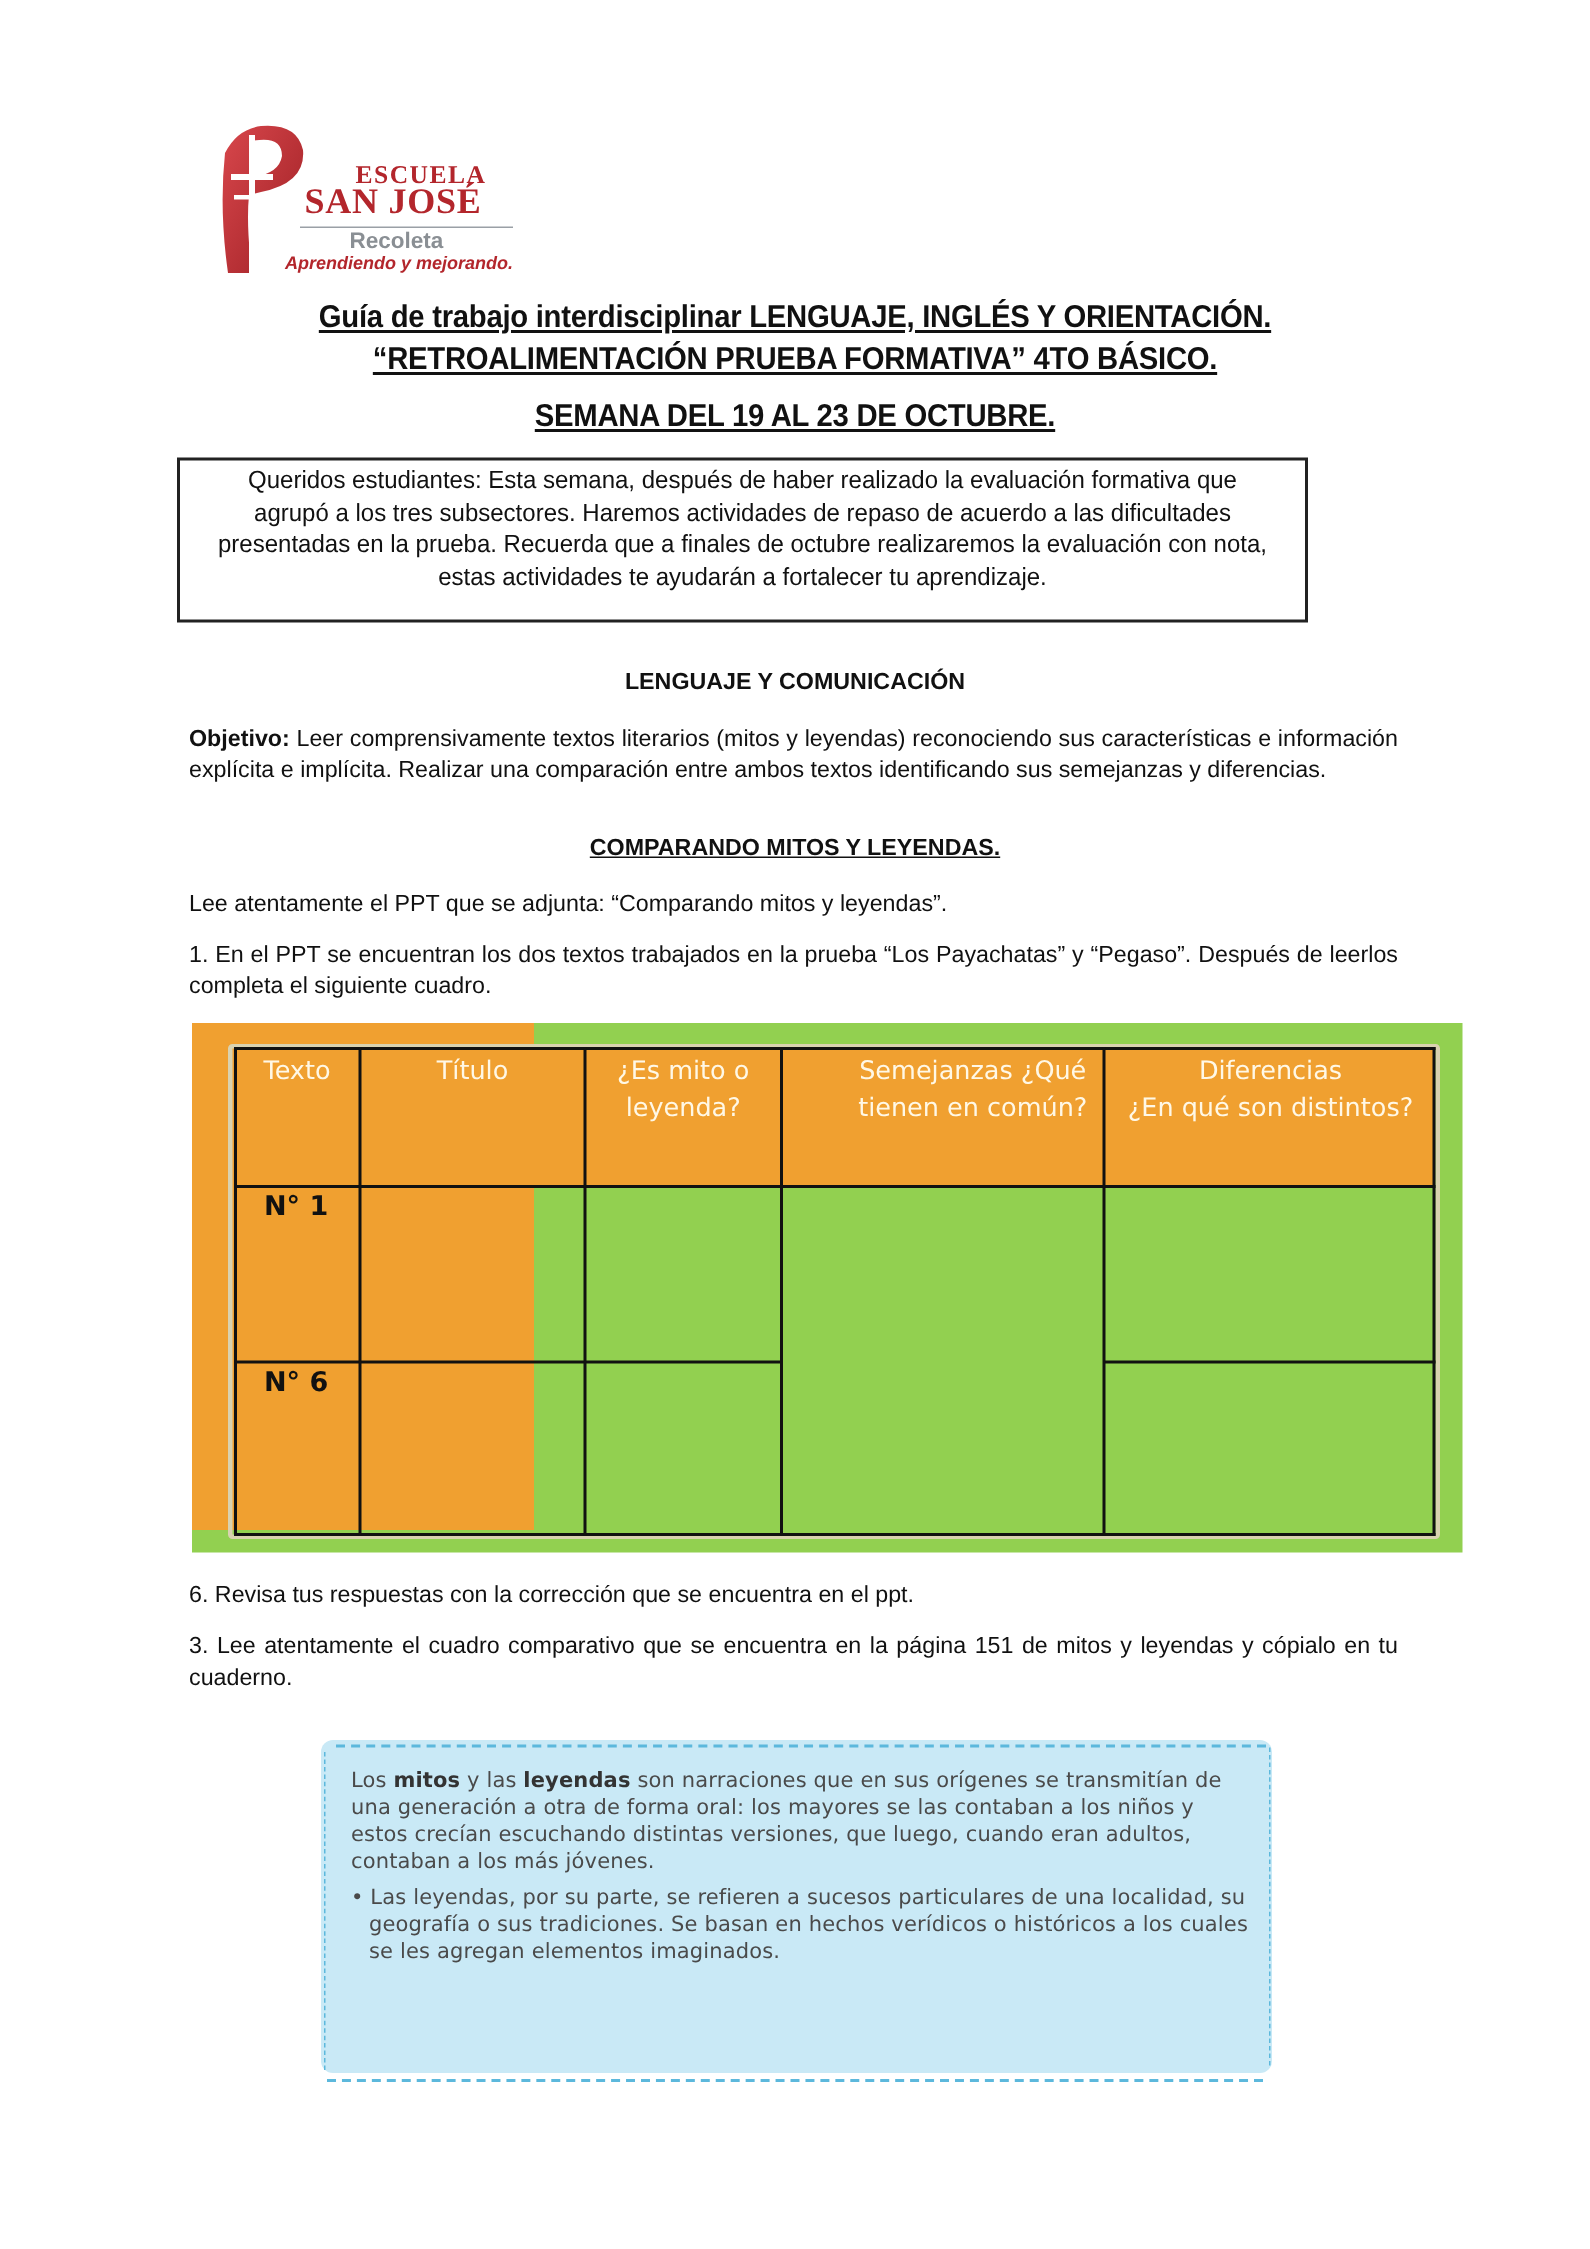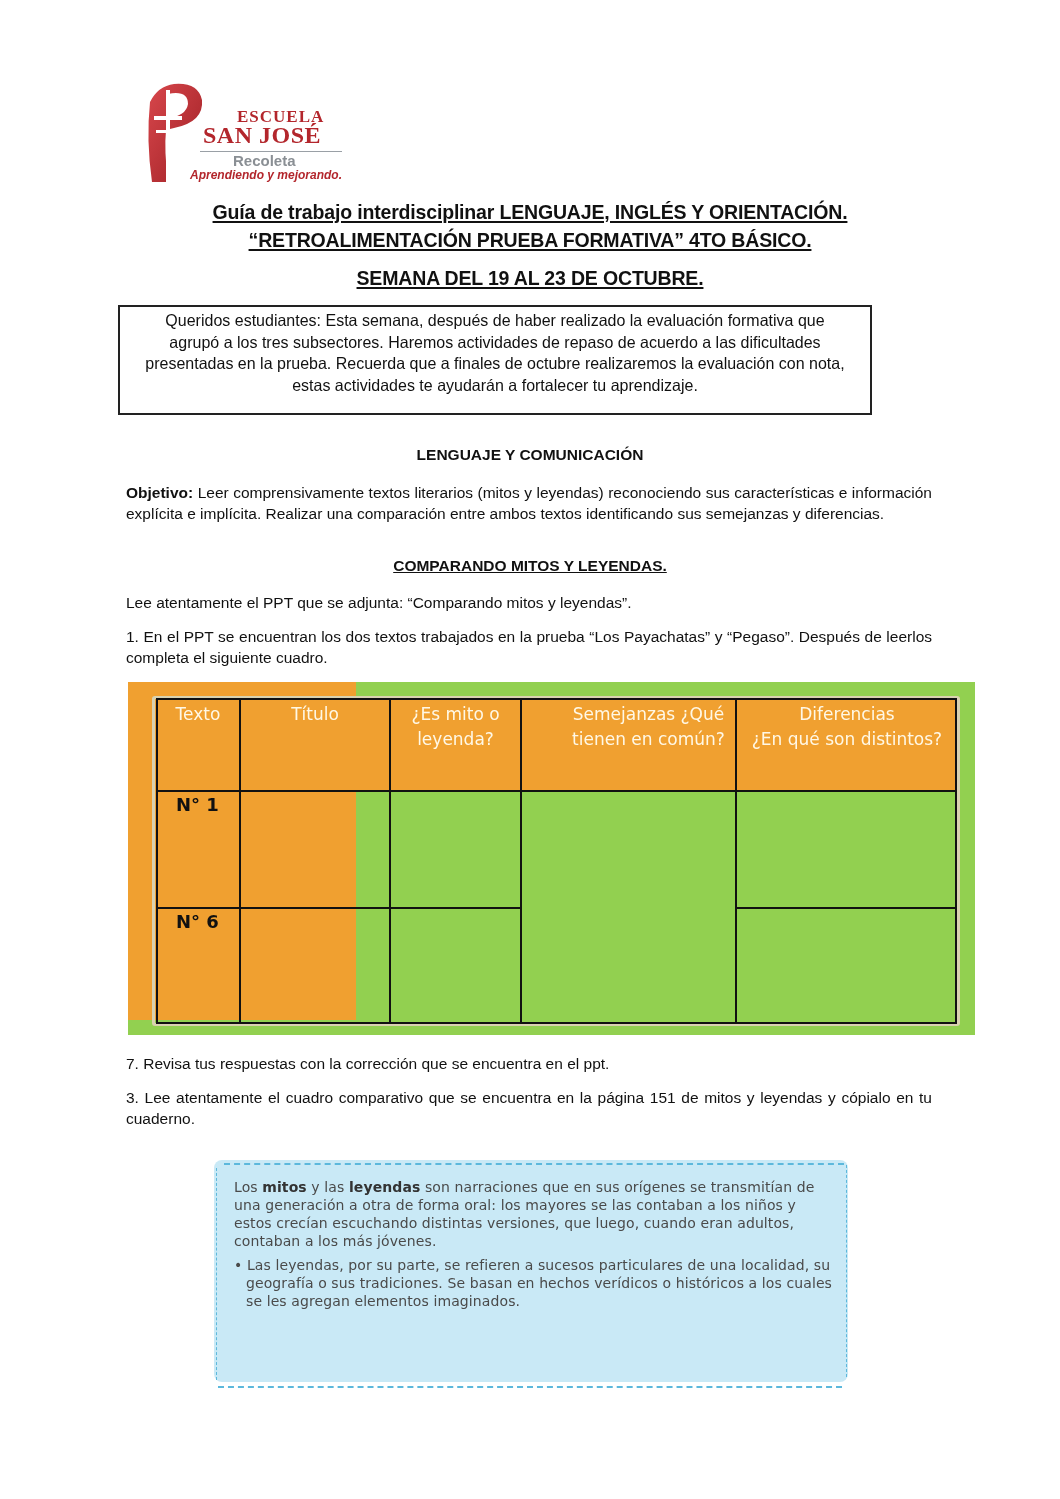--- a/index.html
+++ b/index.html
@@ -125,21 +125,21 @@
   <div class="hline" style="left:608px;top:225px;width:221px;height:2px;"></div>
   <div class="hline" style="left:28px;top:340px;width:801px;height:2px;"></div>
   <div class="vline" style="left:28px;top:16px;width:2px;height:326px;"></div>
   <div class="vline" style="left:111px;top:16px;width:2px;height:326px;"></div>
   <div class="vline" style="left:261px;top:16px;width:2px;height:326px;"></div>
   <div class="vline" style="left:392px;top:16px;width:2px;height:326px;"></div>
   <div class="vline" style="left:607px;top:16px;width:2px;height:326px;"></div>
   <div class="vline" style="left:827px;top:16px;width:2px;height:326px;"></div>
 </div>
 
-<div class="abs para" id="item2">7. Revisa tus respuestas con la corrección que se encuentra en el ppt.</div>
+<div class="abs para" id="item2">6. Revisa tus respuestas con la corrección que se encuentra en el ppt.</div>
 <div class="abs para" id="item3">3. Lee atentamente el cuadro comparativo que se encuentra en la página 151 de mitos y leyendas y cópialo en tu cuaderno.</div>
 
 <div class="abs" id="book-box"></div>
 <div class="abs" id="book-dash-top"></div>
 <div class="abs" id="book-dash-bottom"></div>
 <div class="abs" id="book-dash-left"></div>
 <div class="abs" id="book-dash-right"></div>
 <div class="abs" id="book-text">
   <p><span>Los </span><b>mitos</b><span> y las </span><b>leyendas</b><span> son narraciones que en sus orígenes se transmitían de una generación a otra de forma oral: los mayores se las contaban a los niños y estos crecían escuchando distintas versiones, que luego, cuando eran adultos, contaban a los más jóvenes.</span></p>
   <p class="bullet">• Las leyendas, por su parte, se refieren a sucesos particulares de una localidad, su geografía o sus tradiciones. Se basan en hechos verídicos o históricos a los cuales se les agregan elementos imaginados.</p>

